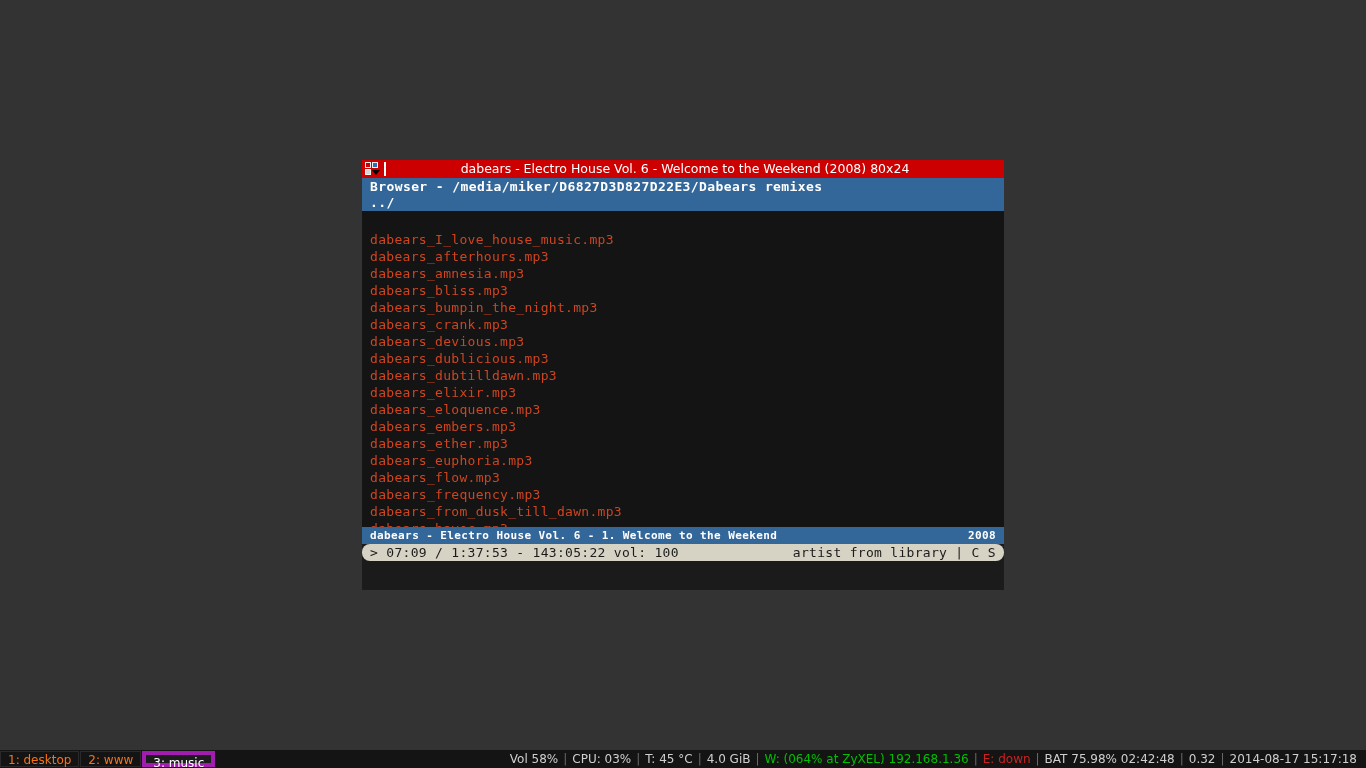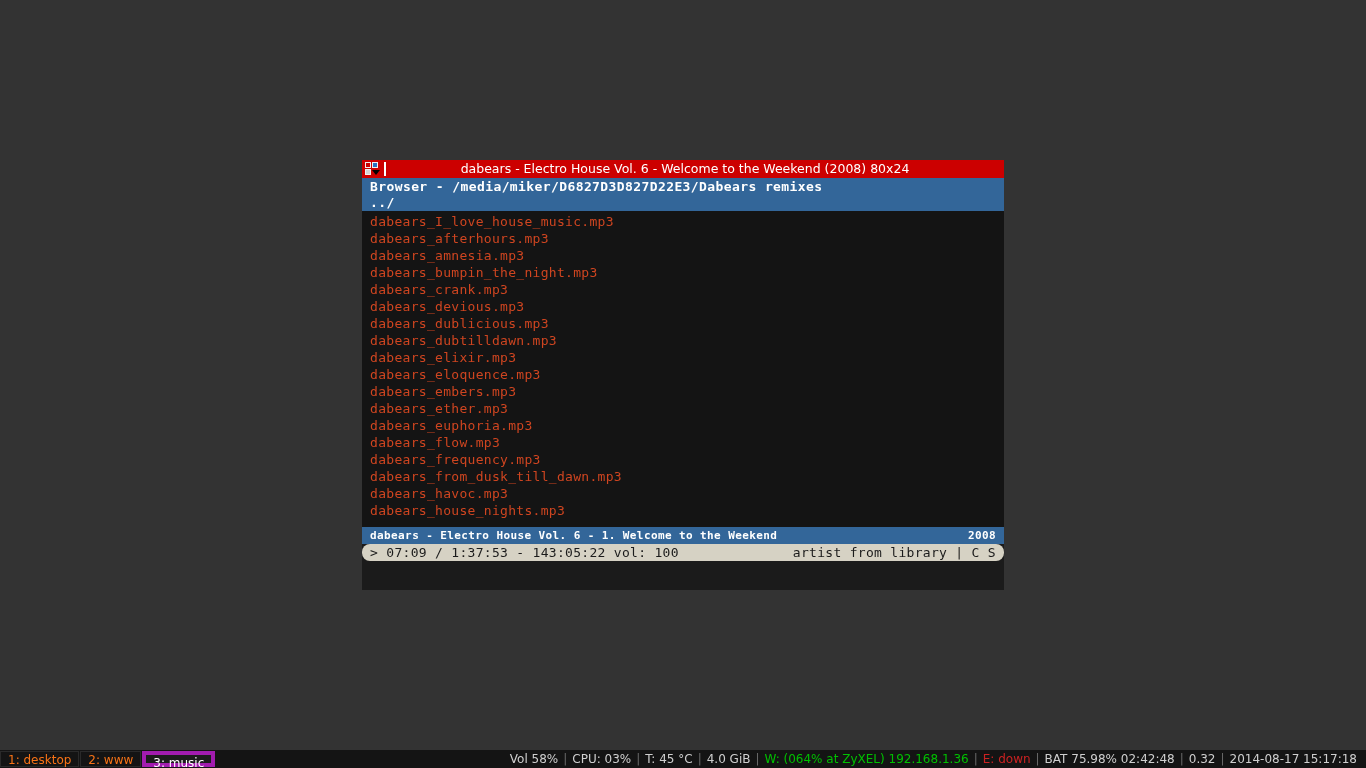--- a/index.html
+++ b/index.html
@@ -106,21 +106,21 @@
     white-space: nowrap;
     font-weight: bold;
     letter-spacing: 0.4px;
     overflow: hidden;
   }
 
   .filelist {
     background: #141414;
     height: 316px;
     padding-left: 8px;
-    padding-top: 2px;
+    padding-top: 20px;
     box-sizing: border-box;
     overflow: hidden;
   }
   .file-row {
     color: #cf4520;
     font-size: 13px;
     line-height: 17px;
     height: 17px;
     white-space: nowrap;
     letter-spacing: 0.3px;
@@ -229,20 +229,21 @@
     </div>
 
     <div class="header-bar">Browser - /media/miker/D6827D3D827D22E3/Dabears remixes</div>
 
     <div class="parent-row">../</div>
 
     <div class="filelist">
       <div class="file-row">dabears_I_love_house_music.mp3</div>
       <div class="file-row">dabears_afterhours.mp3</div>
       <div class="file-row">dabears_amnesia.mp3</div>
+      <div class="file-row">dabears_bliss.mp3</div>
       <div class="file-row">dabears_bumpin_the_night.mp3</div>
       <div class="file-row">dabears_crank.mp3</div>
       <div class="file-row">dabears_devious.mp3</div>
       <div class="file-row">dabears_dublicious.mp3</div>
       <div class="file-row">dabears_dubtilldawn.mp3</div>
       <div class="file-row">dabears_elixir.mp3</div>
       <div class="file-row">dabears_eloquence.mp3</div>
       <div class="file-row">dabears_embers.mp3</div>
       <div class="file-row">dabears_ether.mp3</div>
       <div class="file-row">dabears_euphoria.mp3</div>

